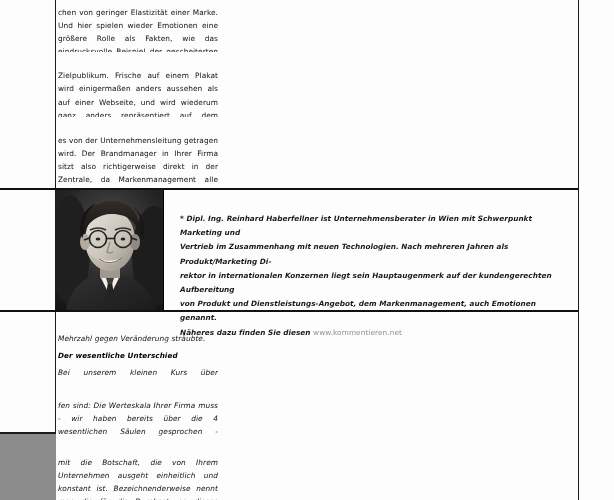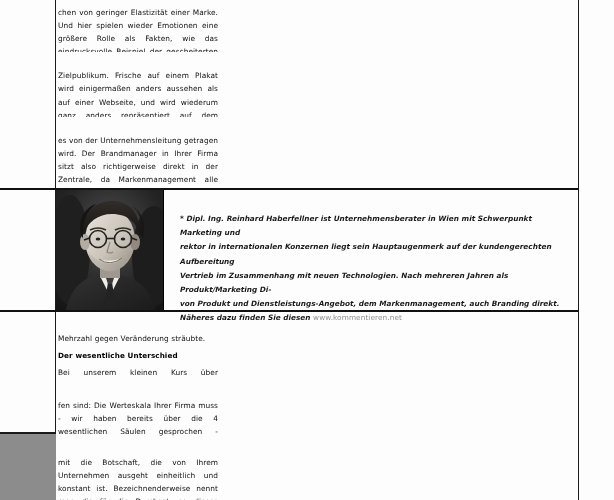--- a/index.html
+++ b/index.html
@@ -72,20 +72,21 @@
     left: 58px;
     top: 6px;
     width: 514px;
     height: 178px;
   }
   .cols.bottom {
     left: 58px;
     top: 332px;
     width: 514px;
     height: 168px;
+    font-style: italic;
   }
   .col {
     width: 160px;
     font-size: 7.4px;
     line-height: 13.1px;
     text-align: justify;
     text-justify: inter-word;
     letter-spacing: 0.05px;
     word-spacing: 0.1px;
     color: #111111;
@@ -241,23 +242,23 @@
         <path d="M43 69 Q54 77 66 68" stroke="#6d665d" stroke-width="1" fill="none"></path>
 
         <path d="M32 62 Q54 86 77 62 Q70 80 54 82 Q38 80 32 62 Z" fill="#a79e93" opacity="0.35"></path>
 
         <rect x="0" y="0" width="108" height="120" fill="#ffffff" opacity="0.04"></rect>
       </svg>
     </div>
 
     <div class="bio-text">
       <p>* Dipl. Ing. Reinhard Haberfellner ist Unternehmensberater in Wien mit Schwerpunkt Marketing und</p>
+      <p>Vertrieb im Zusammenhang mit neuen Technologien. Nach mehreren Jahren als Produkt/Marketing Di-</p>
       <p>rektor in internationalen Konzernen liegt sein Hauptaugenmerk auf der kundengerechten Aufbereitung</p>
-      <p>Vertrieb im Zusammenhang mit neuen Technologien. Nach mehreren Jahren als Produkt/Marketing Di-</p>
-      <p>von Produkt und Dienstleistungs-Angebot, dem Markenmanagement, auch Branding direkt.</p>
+      <p>von Produkt und Dienstleistungs-Angebot, dem Markenmanagement, auch Emotionen genannt.</p>
       <p><span>Näheres dazu finden Sie diesen</span> <span class="bio-url">www.kommentieren.net</span></p>
     </div>
   </div>
 
   <div class="cols bottom">
     <div class="col">
       <p>Mehrzahl gegen Veränderung sträubte.</p>
       <p class="subhead">Der wesentliche Unterschied</p>
       <p>Bei unserem kleinen Kurs über Markenmanagement darf ein wichtiger Hinweis nicht fehlen. Um richtig vorzugehen bei der Festlegung einer Marke ist es wesentlich zwischen den Kerneigenschaften der Marke (Brand-Values) und der Durchführung zu unterscheiden. Dazu ein praktisches Beispiel. Nehmen wir den Begriff wertvoll. Eine Chinesische Vase wäre die richtige Umsetzung in</p>
     </div>

